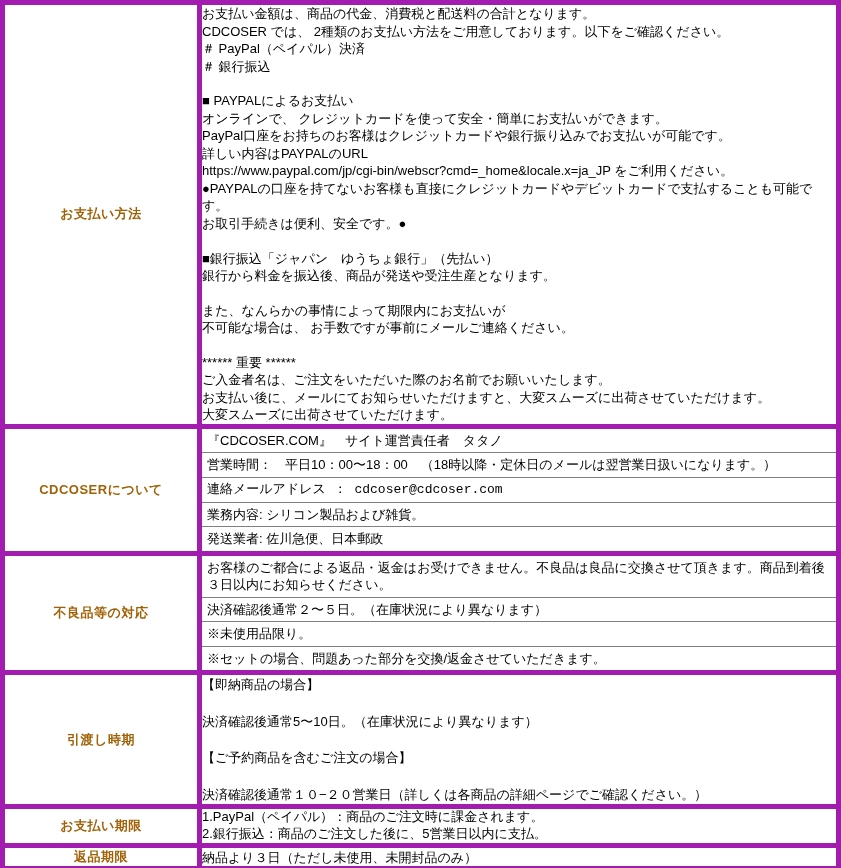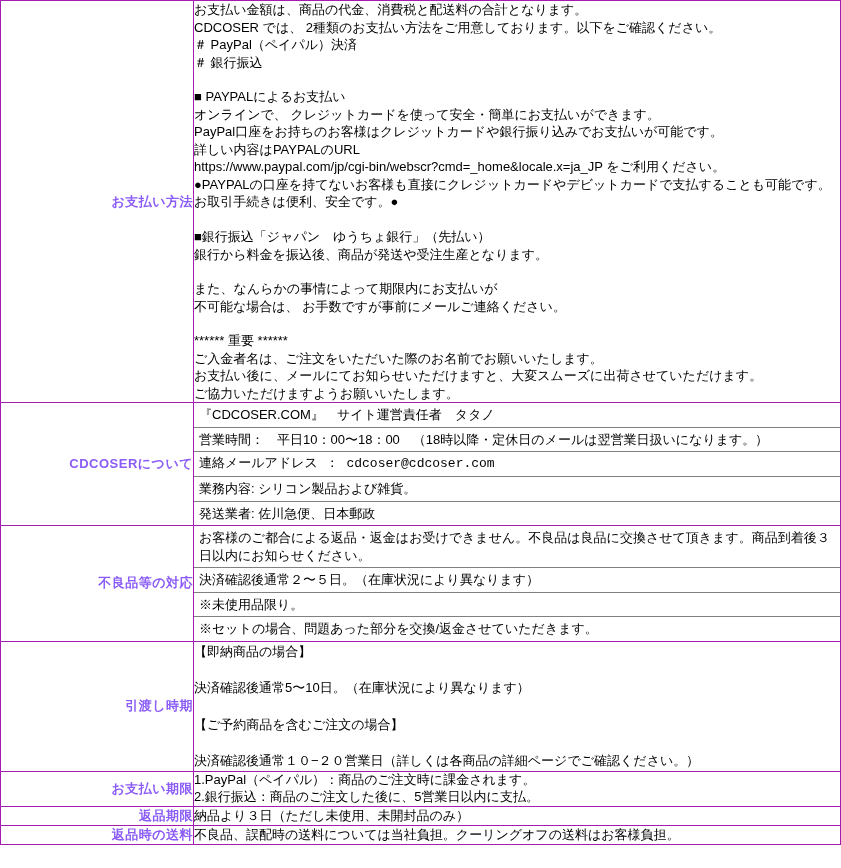--- a/index.html
+++ b/index.html
@@ -12,32 +12,32 @@
     font-family: "Liberation Sans", sans-serif;
     font-size: 13px;
     color: #000000;
   }
   table.info {
     border-collapse: collapse;
     width: 841px;
     table-layout: fixed;
   }
   table.info td {
-    border: 1px solid #a21caf;
+    border: 5px solid #a21caf;
     vertical-align: middle;
     padding: 0;
   }
   td.label {
     width: 192px;
-    text-align: right;
+    text-align: center;
     font-weight: bold;
     font-size: 13px;
     letter-spacing: 0.5px;
     padding: 4px 2px;
-    color: #8b5cf6;
+    color: #a16207;
   }
   td.value {
     padding: 3px 4px 3px 5px;
     font-size: 13px;
     line-height: 1.33;
     text-align: left;
   }
   .line {
     white-space: pre-wrap;
     min-height: 17px;
@@ -98,21 +98,21 @@
         <div class="line blank"></div>
         <div class="line">■銀行振込「ジャパン　ゆうちょ銀行」（先払い）</div>
         <div class="line">銀行から料金を振込後、商品が発送や受注生産となります。</div>
         <div class="line blank"></div>
         <div class="line">また、なんらかの事情によって期限内にお支払いが</div>
         <div class="line">不可能な場合は、 お手数ですが事前にメールご連絡ください。</div>
         <div class="line blank"></div>
         <div class="line">****** 重要 ******</div>
         <div class="line">ご入金者名は、ご注文をいただいた際のお名前でお願いいたします。</div>
         <div class="line">お支払い後に、メールにてお知らせいただけますと、大変スムーズに出荷させていただけます。</div>
-        <div class="line">ご協力いただけますようお願いいたします。</div>
+        <div class="line">大変スムーズに出荷させていただけます。</div>
       </td>
     </tr>
 
     <tr>
       <td class="label">CDCOSERについて</td>
       <td class="value nested">
         <div class="sub-rows">
           <div class="sub-row">『CDCOSER.COM』　サイト運営責任者　タタノ</div>
           <div class="sub-row">営業時間：　平日10：00〜18：00　（18時以降・定休日のメールは翌営業日扱いになります。）</div>
           <div class="sub-row mono">連絡メールアドレス ： cdcoser@cdcoser.com</div>

